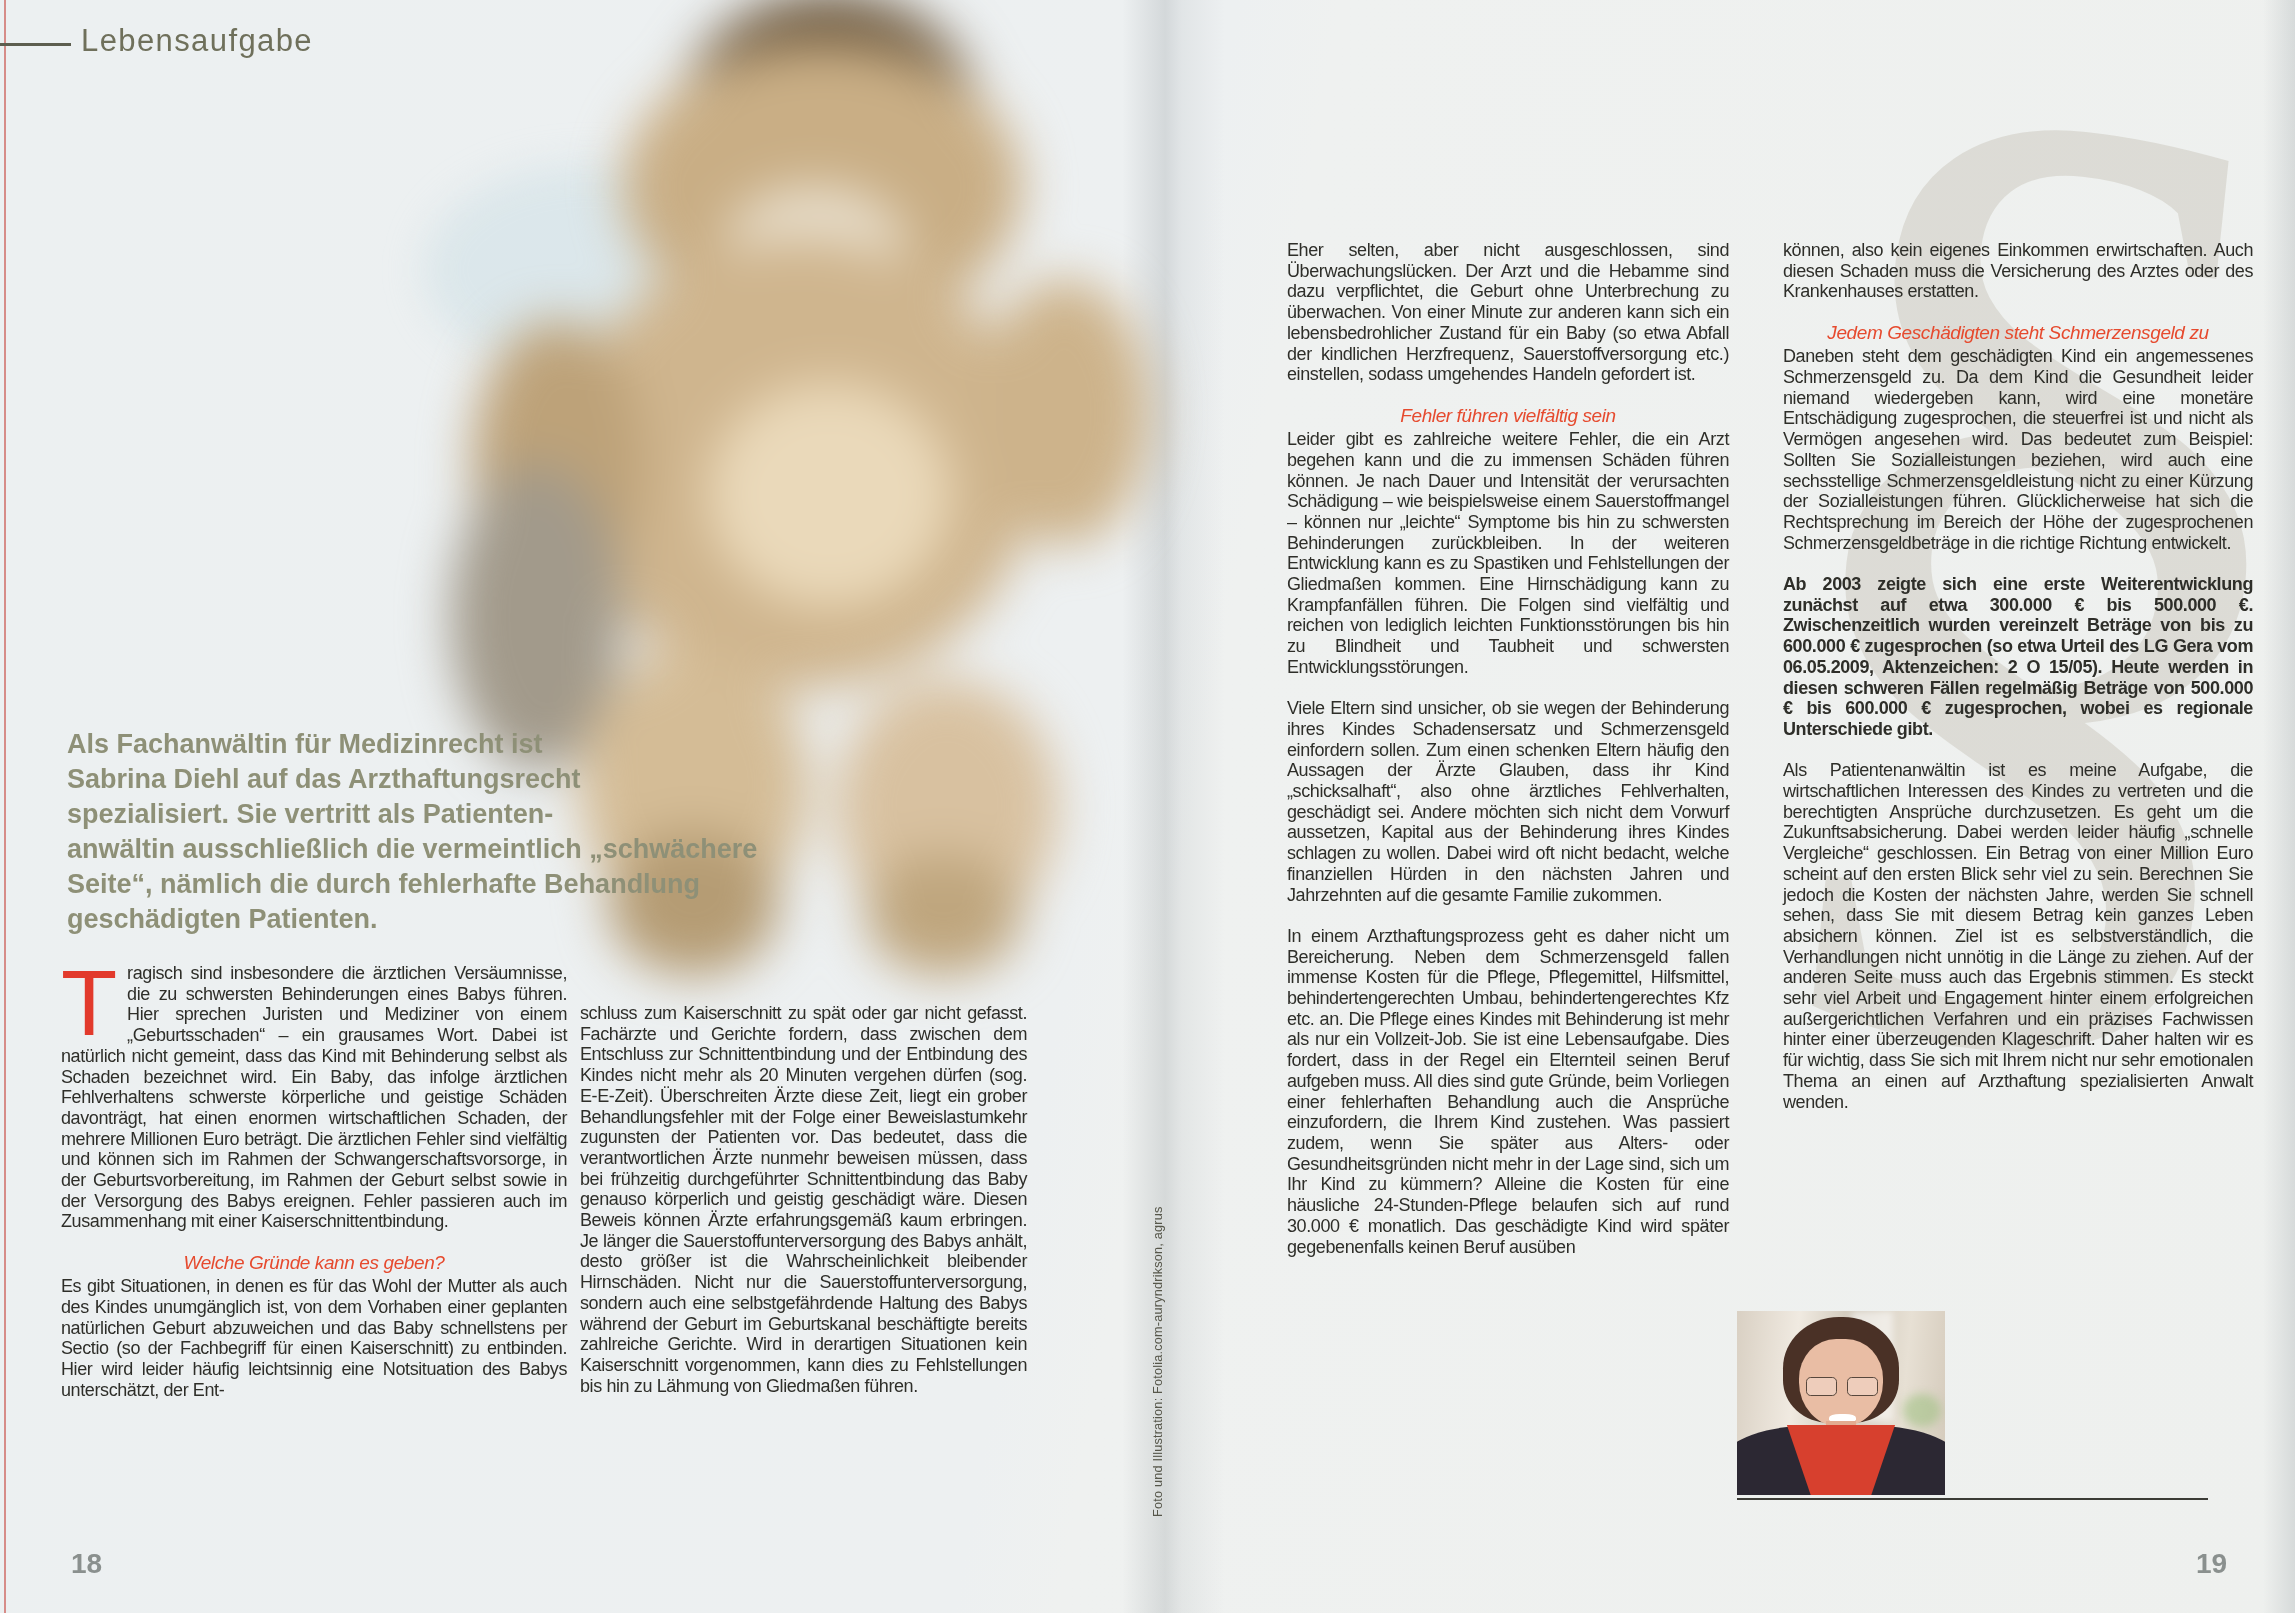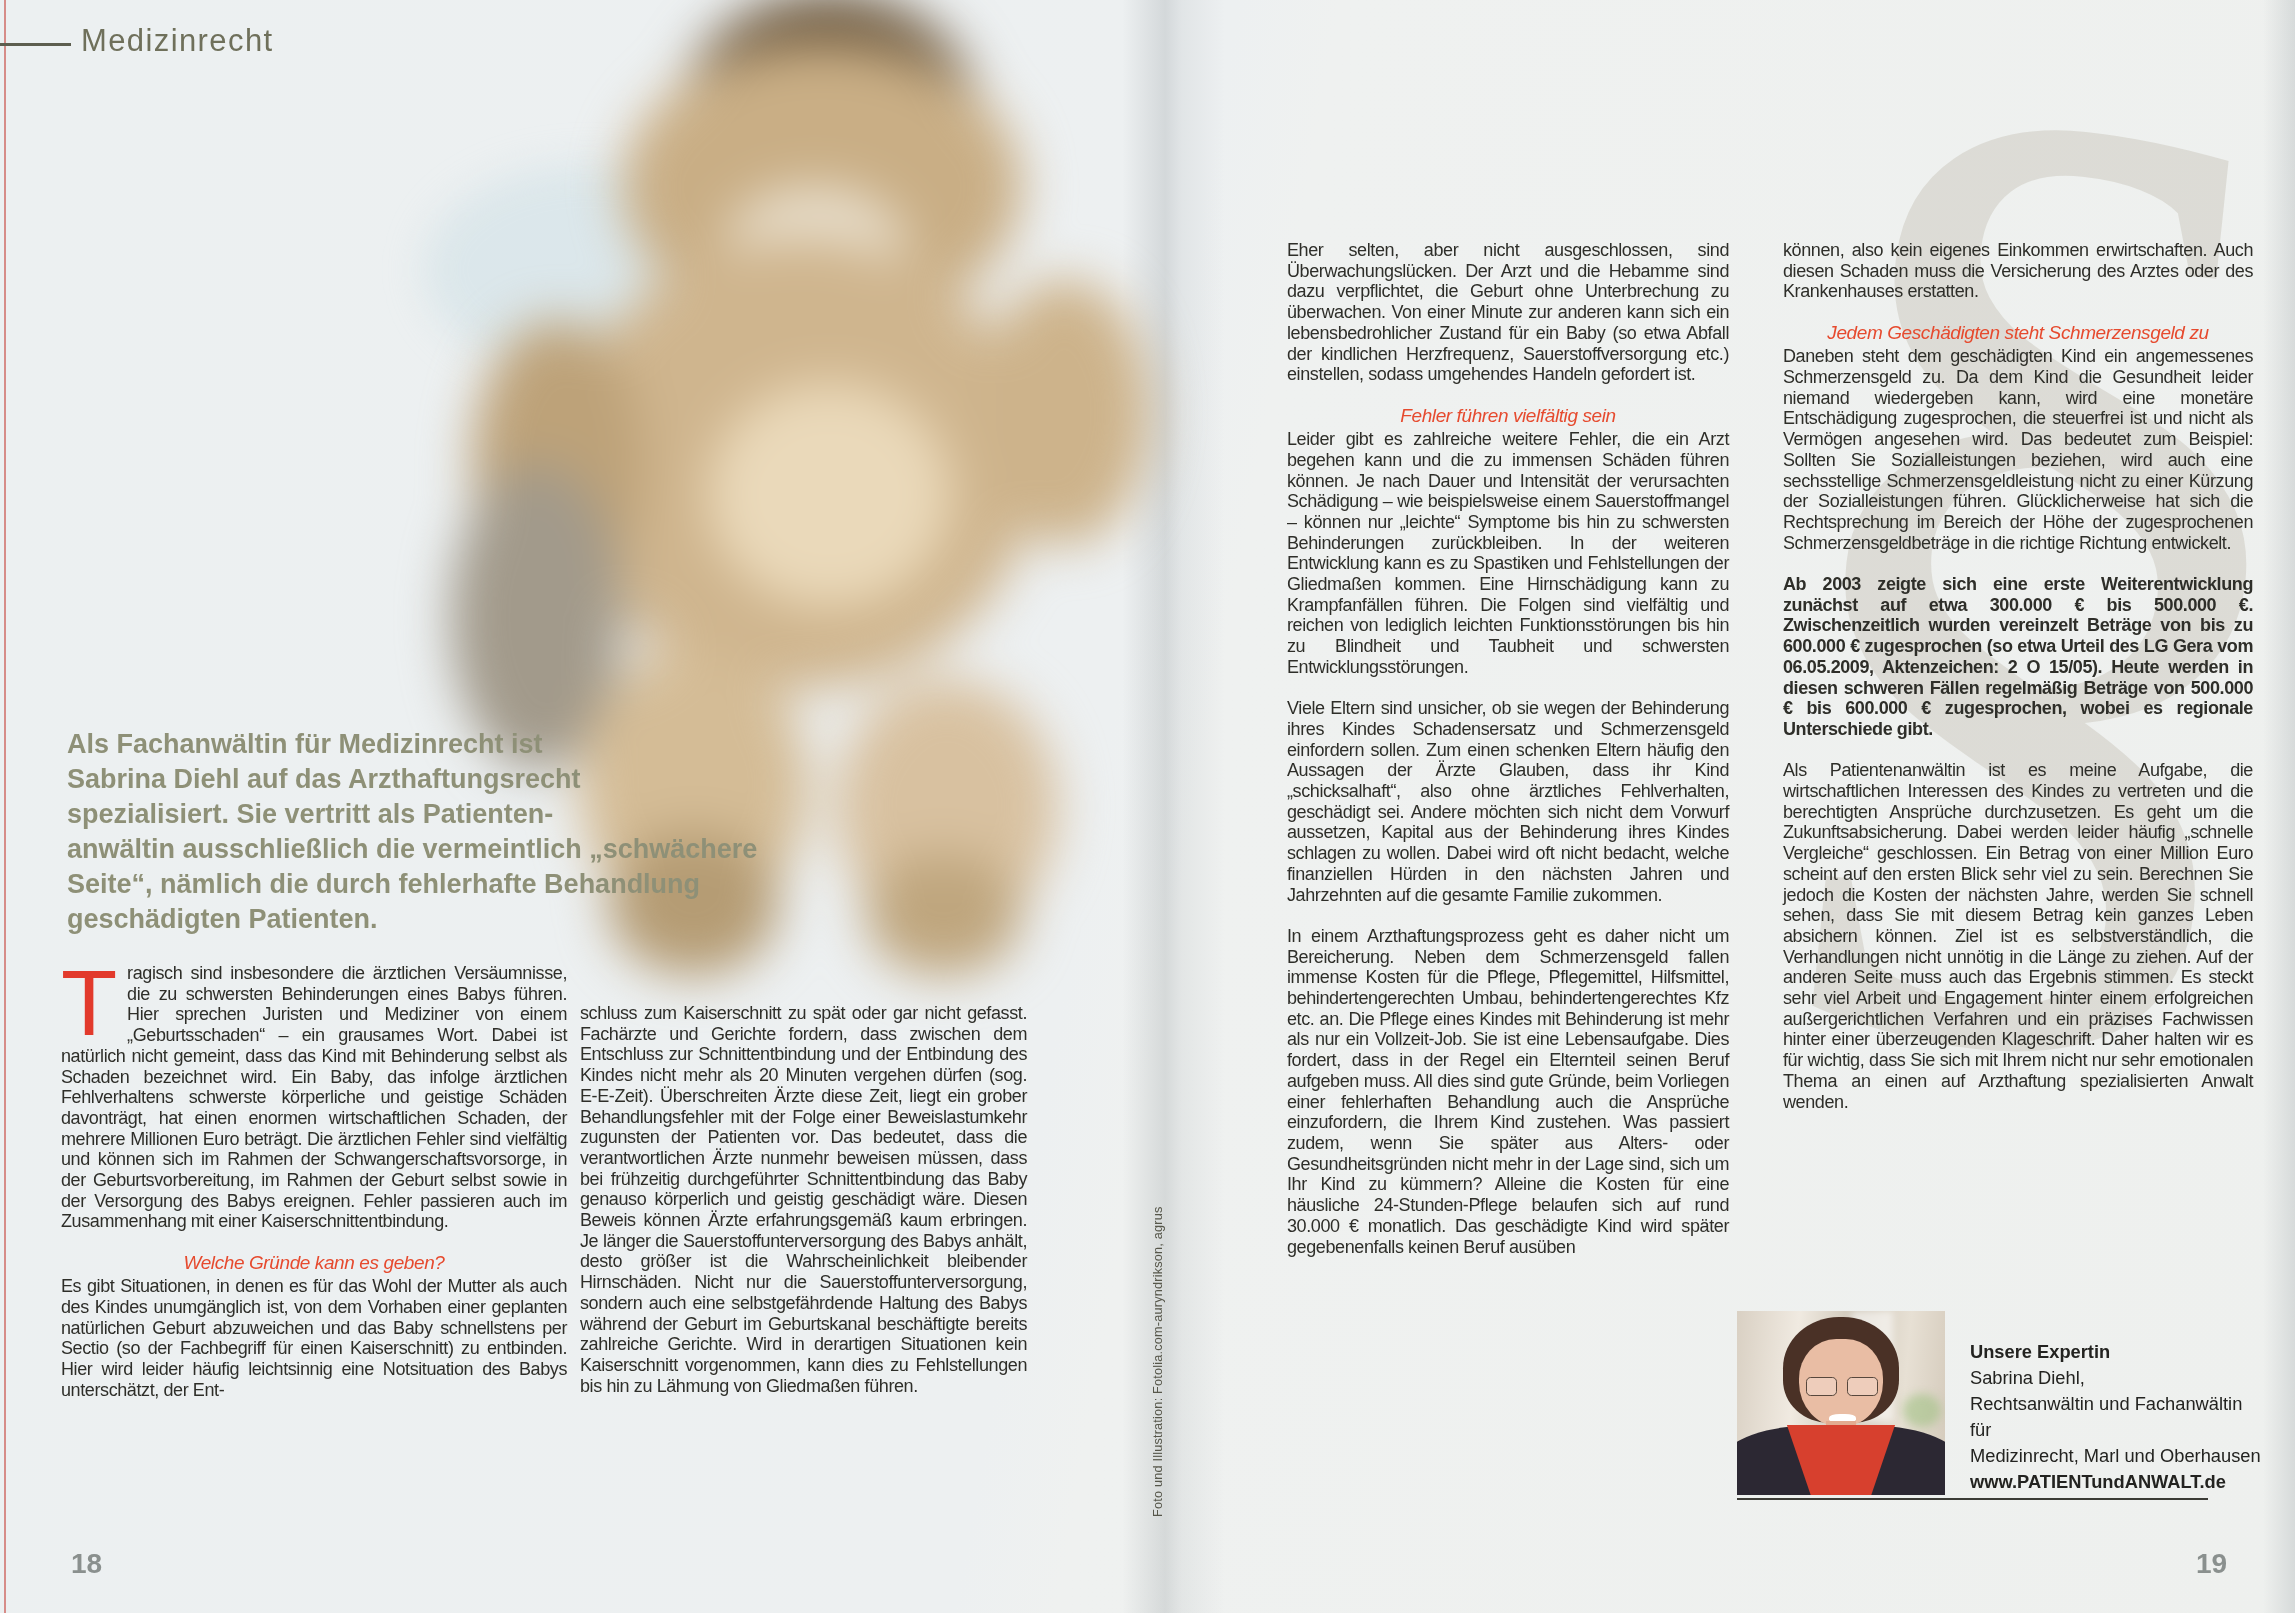--- a/index.html
+++ b/index.html
@@ -117,21 +117,21 @@
 </head>
 <body>
 
 <div id="spread">
 
   <div class="abs red-hairline"></div>
   <div class="abs bleed-blob" style="left:423px;top:164px;width:329px;height:211px;"></div>
   <div class="abs bleed-blob" style="left:563px;top:423px;width:282px;height:188px;"></div>
 
   <div class="abs section-dash"></div>
-  <div class="abs section-label">Medizinrecht</div>
+  <div class="abs section-label">Lebensaufgabe</div>
 
   <div class="abs teddy">
     <div class="t-headshadow"></div>
     <div class="t-head"></div>
     <div class="t-muzzle"></div>
     <div class="t-pink"></div>
     <div class="t-body"></div>
     <div class="t-highlight"></div>
     <div class="t-armL"></div>
     <div class="t-armR"></div>
@@ -185,27 +185,20 @@
     <div class="e-green"></div>
     <div class="e-hair"></div>
     <div class="e-face"></div>
     <div class="e-glassL"></div>
     <div class="e-glassR"></div>
     <div class="e-smile"></div>
     <div class="e-neck"></div>
     <div class="e-blazer"></div>
     <div class="e-collar"></div>
   </div>
-  <div class="abs expert-text">
-    <div class="bold">Unsere Expertin</div>
-    <div>Sabrina Diehl,</div>
-    <div>Rechtsanwältin und Fachanwältin für</div>
-    <div>Medizinrecht, Marl und Oberhausen</div>
-    <div class="bold">www.PATIENTundANWALT.de</div>
-  </div>
   <div class="abs expert-rule"></div>
 
   <div class="abs pagenum pn-left">18</div>
   <div class="abs pagenum pn-right">19</div>
 
   <div class="abs right-edge-shadow"></div>
 
 </div>
 
 

